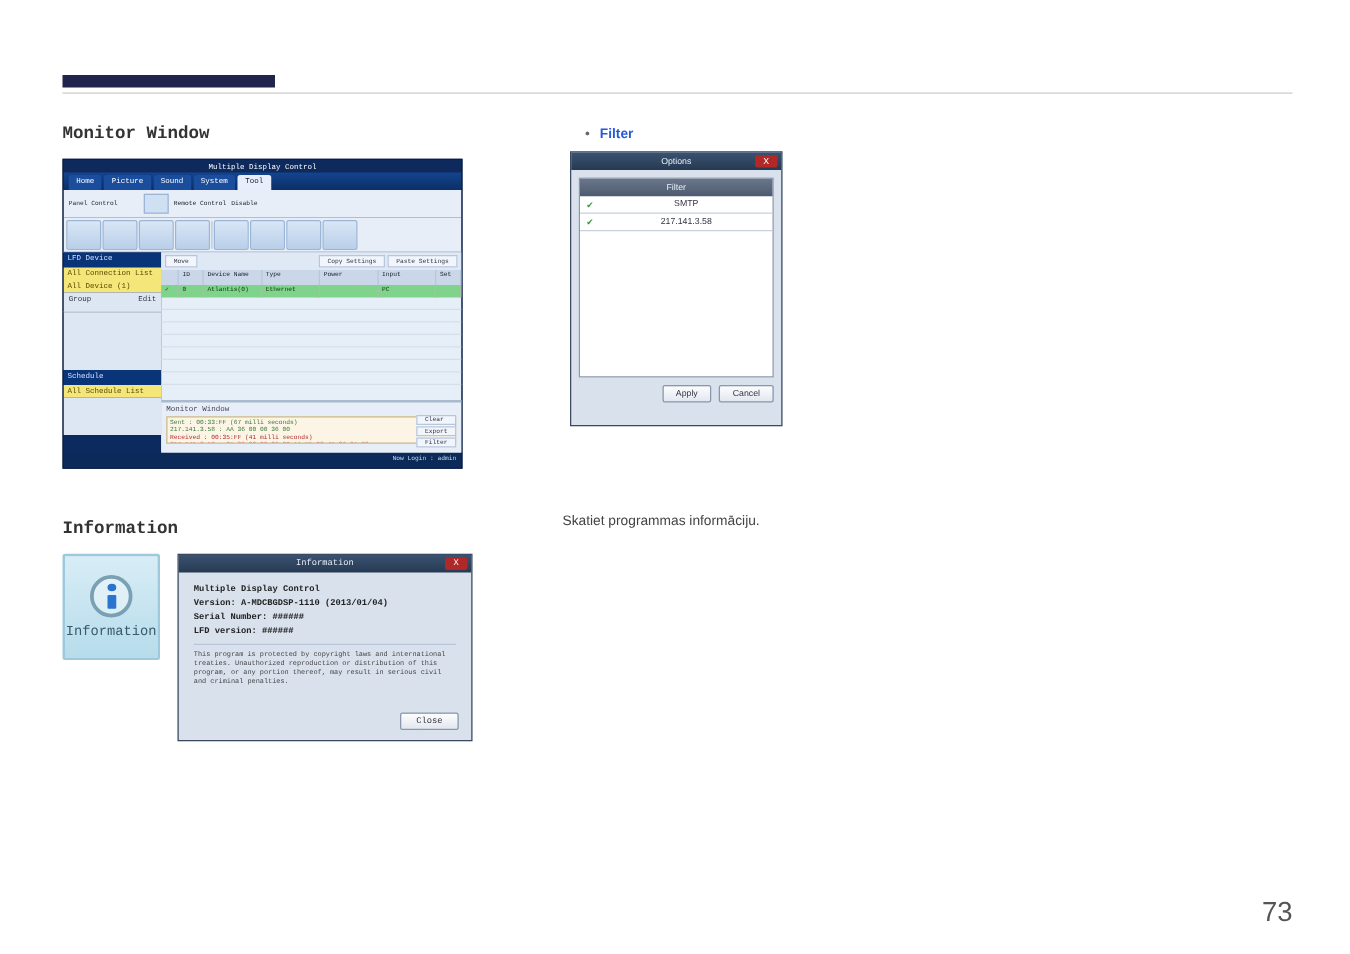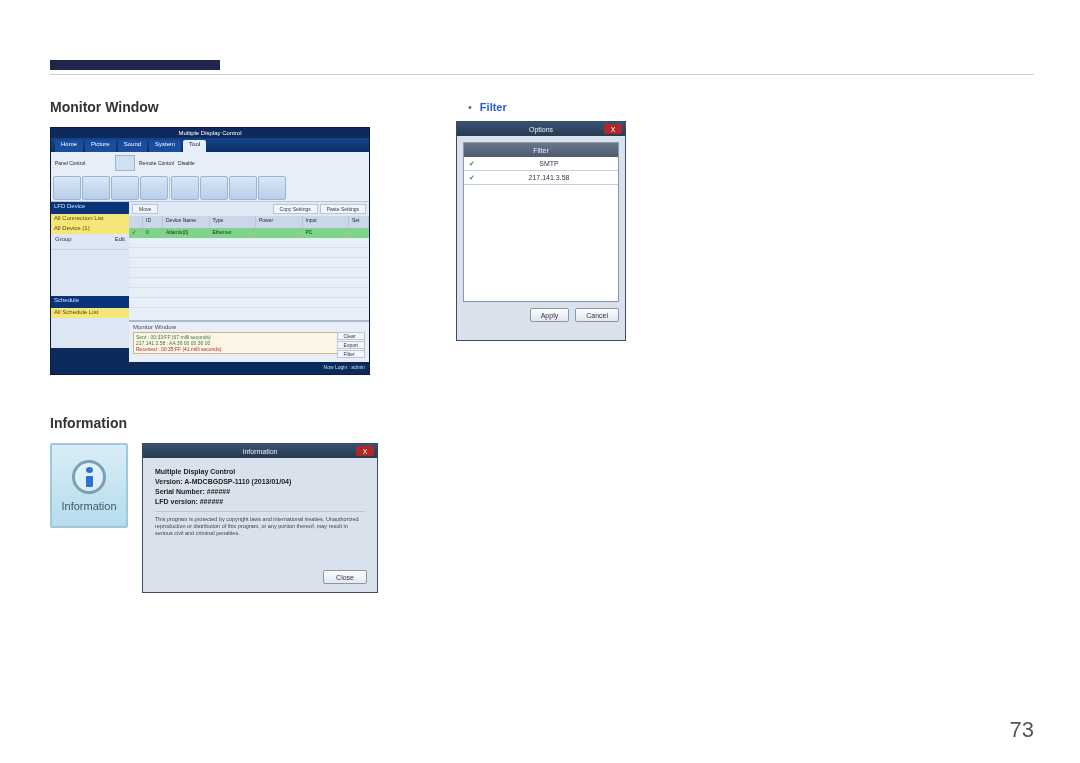--- a/index.html
+++ b/index.html
@@ -9,21 +9,21 @@
     width: 1080px;
     height: 763px;
     position: relative;
     color: #333;
     font-size: 11px;
   }
   .page { padding: 60px 46px 0 50px; }
   .top-bar { height: 10px; background: #21254d; width: 170px; margin-bottom: 4px; }
   .rule { border-top: 1px solid #ccc; margin-bottom: 24px; }
   .columns { display: flex; gap: 30px; }
-  .col-left { width: 370px; flex-shrink: 0; }
+  .col-left { width: 370px; flex-shrink: 0; font-family: Liberation Mono, monospace; }
   .col-right { flex: 1; padding-top: 2px; }
   h2.section-title { font-size: 14px; font-weight: bold; color: #333; margin-bottom: 12px; }
   .desc-text { font-size: 11px; color: #444; line-height: 1.5; margin-bottom: 10px; }
   .bullet-row { display: flex; align-items: center; gap: 8px; margin-left: 18px; margin-bottom: 8px; }
   .bullet-dot::before { content: "•"; color: #666; }
   .bullet-label { font-weight: bold; color: #2a5bd7; font-size: 11px; }
 
   
   .mw-window {
     width: 320px; height: 248px;
@@ -259,17 +259,18 @@
             </div>
           </div>
           <div class="fw-btns">
             <div class="fw-btn">Apply</div>
             <div class="fw-btn">Cancel</div>
           </div>
         </div>
       </div>
 
       <div style="height:68px;"></div>
+      <div class="desc-text">Skatiet programmas informāciju.</div>
     </div>
   </div>
 
   <div class="page-num">73</div>
 </div>
 
 </body></html>

